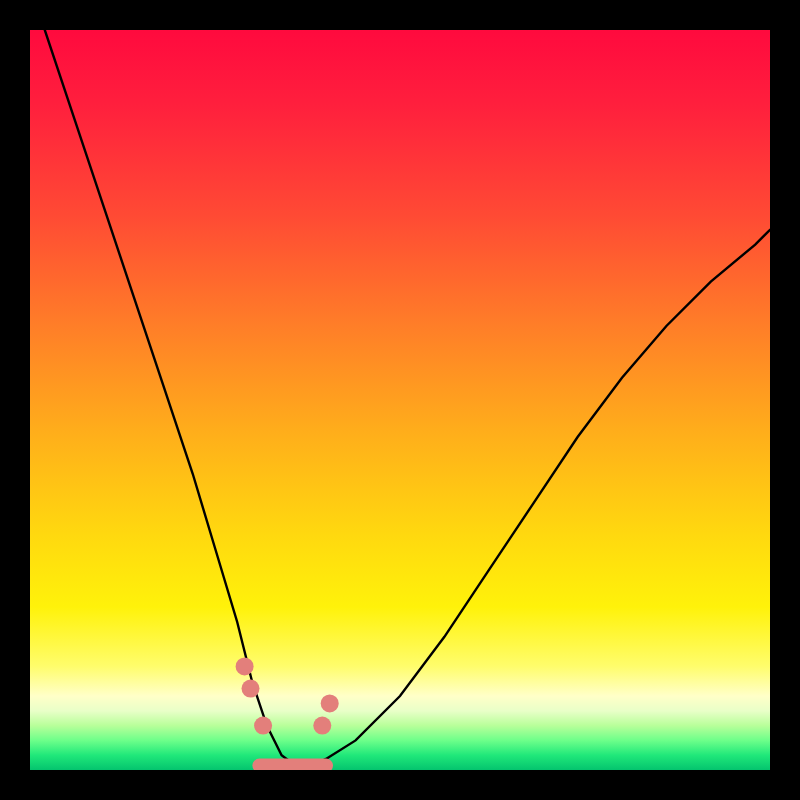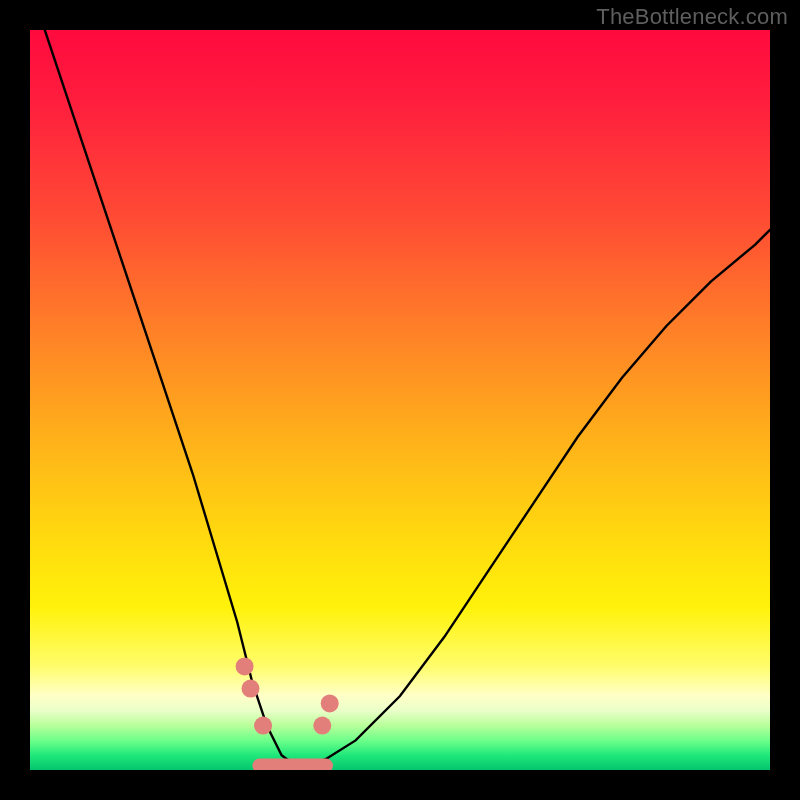--- a/index.html
+++ b/index.html
@@ -63,21 +63,20 @@
     letter-spacing: 0.2px;
     font-weight: 500;
     user-select: none;
   }
 </style>
 </head>
 <body>
 
 <div class="frame">
 
-  <div class="watermark">TheBottleneck.com</div>
 
   <div class="plot">
     <div class="gradient"></div>
 
     <svg class="curve-svg" viewBox="0 0 740 740" preserveAspectRatio="none">
       <path d="M14.8 0.0 L44.4 88.8 L74.0 177.6 L103.6 266.4 L133.2 355.2 L162.8 444.0 L185.0 518.0 L207.2 592.0 L222.0 651.2 L236.8 695.6 L251.6 725.2 L266.4 736.3 L281.2 736.3 L296.0 728.9 L325.6 710.4 L370.0 666.0 L414.4 606.8 L458.8 540.2 L503.2 473.6 L547.6 407.0 L592.0 347.8 L636.4 296.0 L680.8 251.6 L725.2 214.6 L740.0 199.8" fill="none" stroke="#000000" stroke-width="2.4" stroke-linecap="round" id="curvePath"></path>
       <g id="markerGroup">
           <circle cx="214.6" cy="636.4" r="9" fill="#e37f7b"></circle>
           <circle cx="220.5" cy="658.6" r="9" fill="#e37f7b"></circle>
           <circle cx="233.1" cy="695.6" r="9" fill="#e37f7b"></circle>

